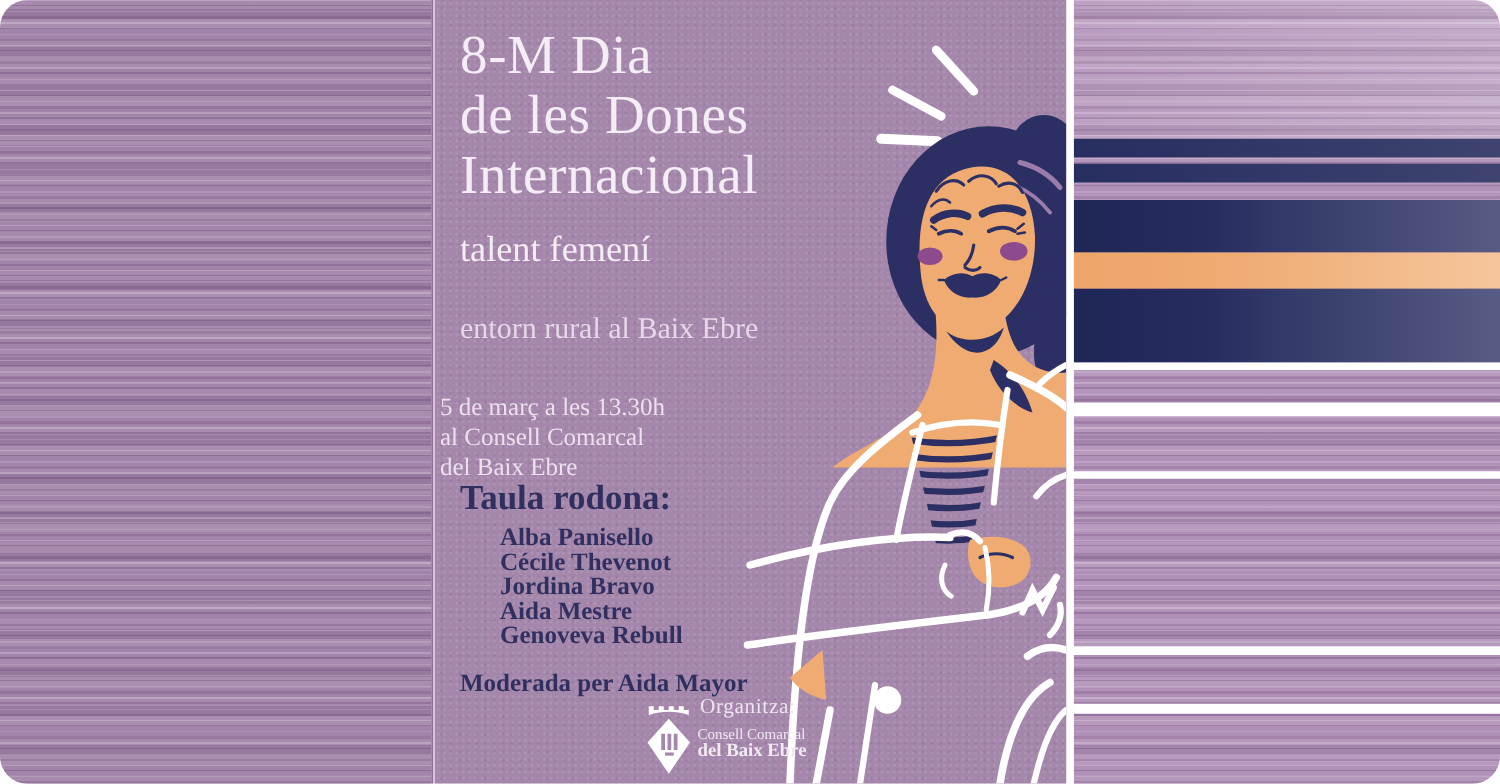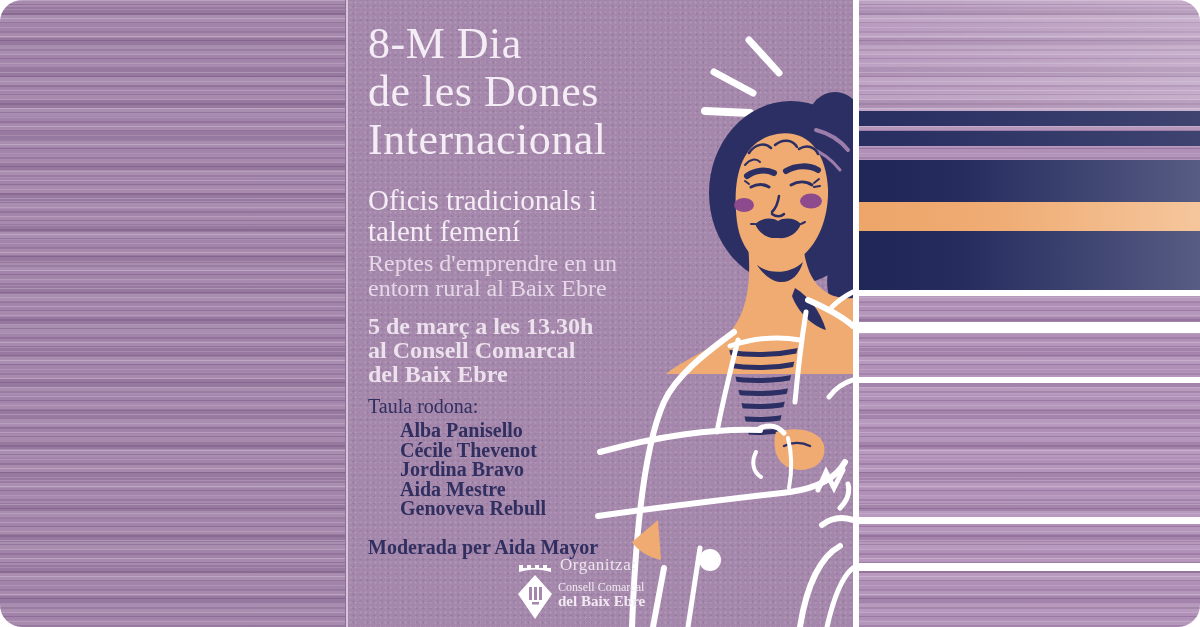--- a/index.html
+++ b/index.html
@@ -38,22 +38,22 @@
     background-color:var(--c-poster-bg,#a487ab);
     background-image:
       radial-gradient(rgba(255,255,255,.10) 1px, transparent 1.2px),
       radial-gradient(rgba(60,30,70,.10) 1px, transparent 1.2px);
     background-size:5px 5px,7px 7px;background-position:0 0,2px 3px;
   }
   .poster .txt{position:absolute;white-space:nowrap;}
   .title{left:20px;top:20px;font-size:44px;line-height:48px;letter-spacing:.5px;color:var(--c-text-light,#f5edf5);}
   .subtitle{left:20px;top:185px;font-size:29px;line-height:31px;color:var(--c-text-light,#f5edf5);}
   .tagline{left:20px;top:251px;font-size:24px;line-height:25px;color:var(--c-text-lavender,#e6d8e8);}
-  .schedule{left:20px;top:314px;font-size:24px;line-height:24px;color:#ece1ed;font-weight:bold;}
-  .roundtable{left:20px;top:395px;font-size:20px;font-weight:400;color:var(--c-text-navy,#302f60);}
+  .schedule{left:4px;top:314px;font-size:20px;line-height:24px;color:#ece1ed;}
+  .roundtable{left:20px;top:383px;font-size:28px;font-weight:700;color:var(--c-text-navy,#302f60);}
   .speakers{left:20px;top:421px;font-size:20px;line-height:19.5px;font-weight:700;color:var(--c-text-navy,#302f60);margin-left:32px;}
   .moderator{left:20px;top:536px;font-size:20px;font-weight:700;color:var(--c-text-navy,#302f60);}
   .organizer-label{left:212px;top:555px;font-size:17px;color:#eee5ef;letter-spacing:.5px;}
   .crest{position:absolute;left:167px;top:562px;}
   .organizer-name{left:210px;top:581px;color:#f2eaf3;}
   .organizer-name .l1{font-size:12px;line-height:13px;}
   .organizer-name .l2{font-size:15px;line-height:15px;font-weight:700;}
   .woman{position:absolute;left:0;top:0;}
   
   .f-hair{fill:var(--c-hair-navy,#2b2f63);}
@@ -172,25 +172,23 @@
       <path class="f-skin" d="M284,542 L310,520 L313,560 C300,557 290,551 284,542 Z"></path>
       <circle class="f-white" cx="362" cy="560" r="11"></circle>
     </svg>
 
     <div class="txt title">
       <div>8-M Dia</div>
       <div>de les Dones</div>
       <div>Internacional</div>
     </div>
     <div class="txt subtitle">
-      <div>Oficis tradicionals i</div>
       <div>talent femení</div>
     </div>
     <div class="txt tagline">
-      <div>Reptes d'emprendre en un</div>
       <div>entorn rural al Baix Ebre</div>
     </div>
     <div class="txt schedule">
       <div>5 de març a les 13.30h</div>
       <div>al Consell Comarcal</div>
       <div>del Baix Ebre</div>
     </div>
     <div class="txt roundtable">Taula rodona:</div>
     <div class="txt speakers">
       <div>Alba Panisello</div>

